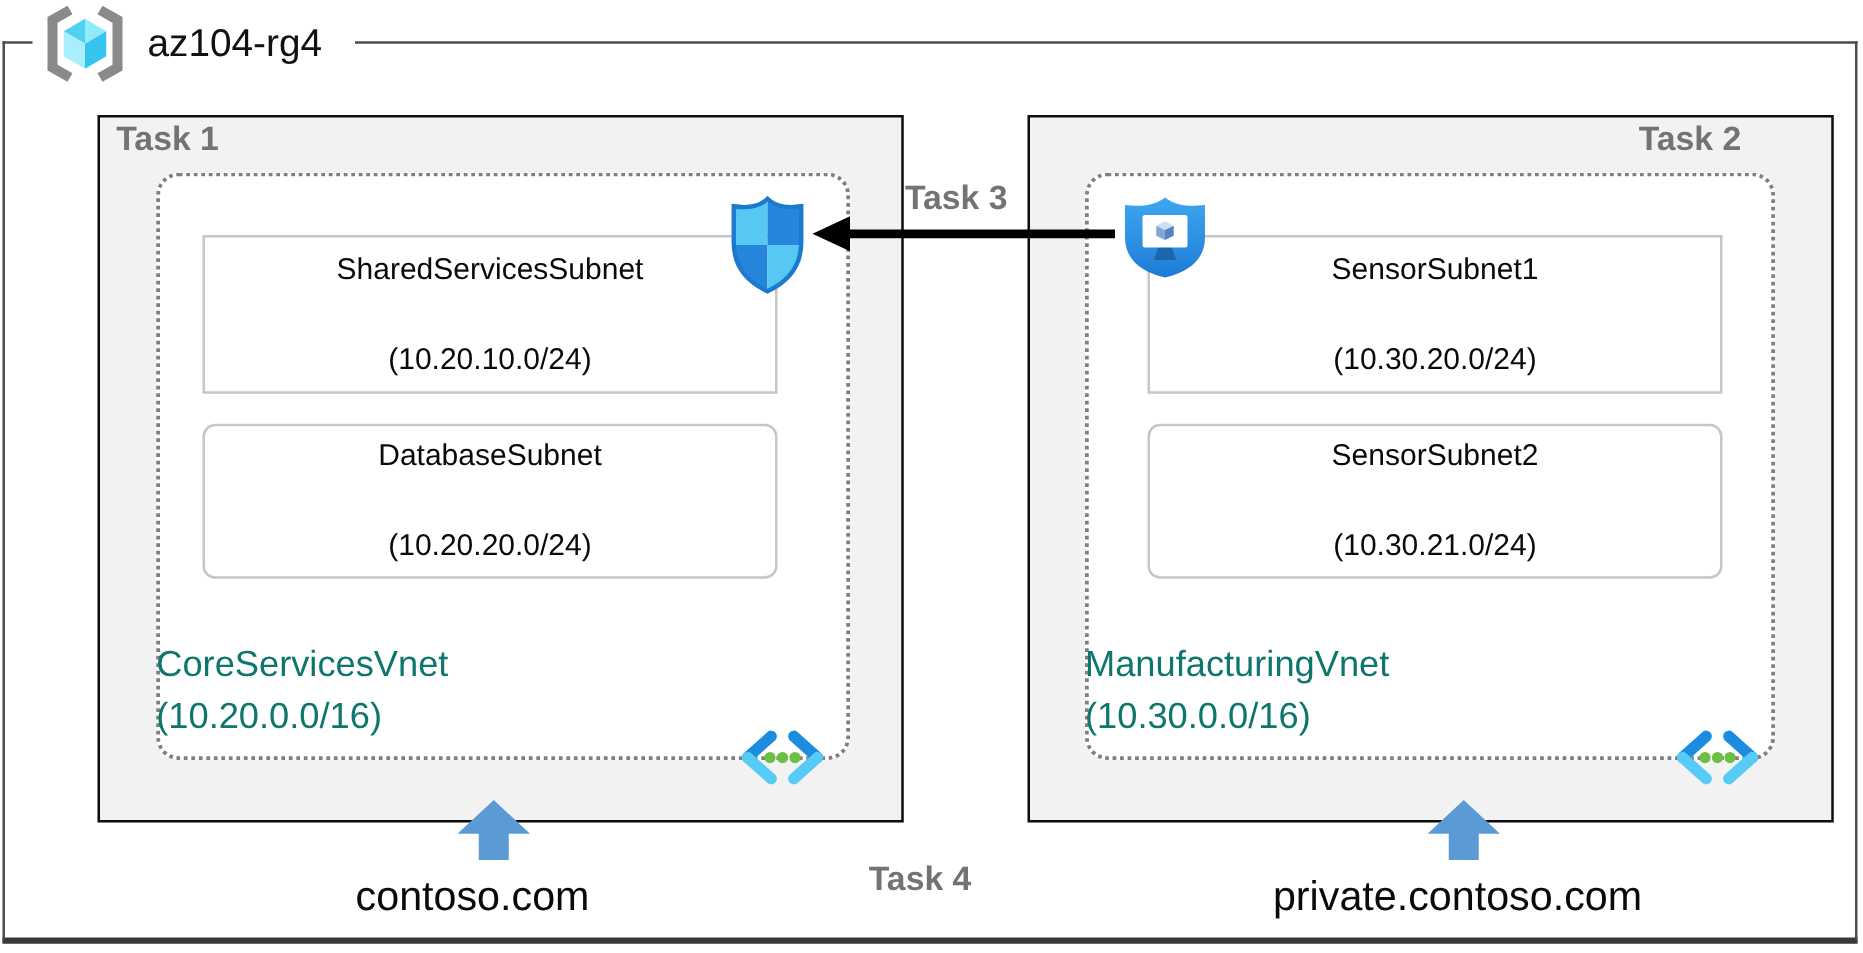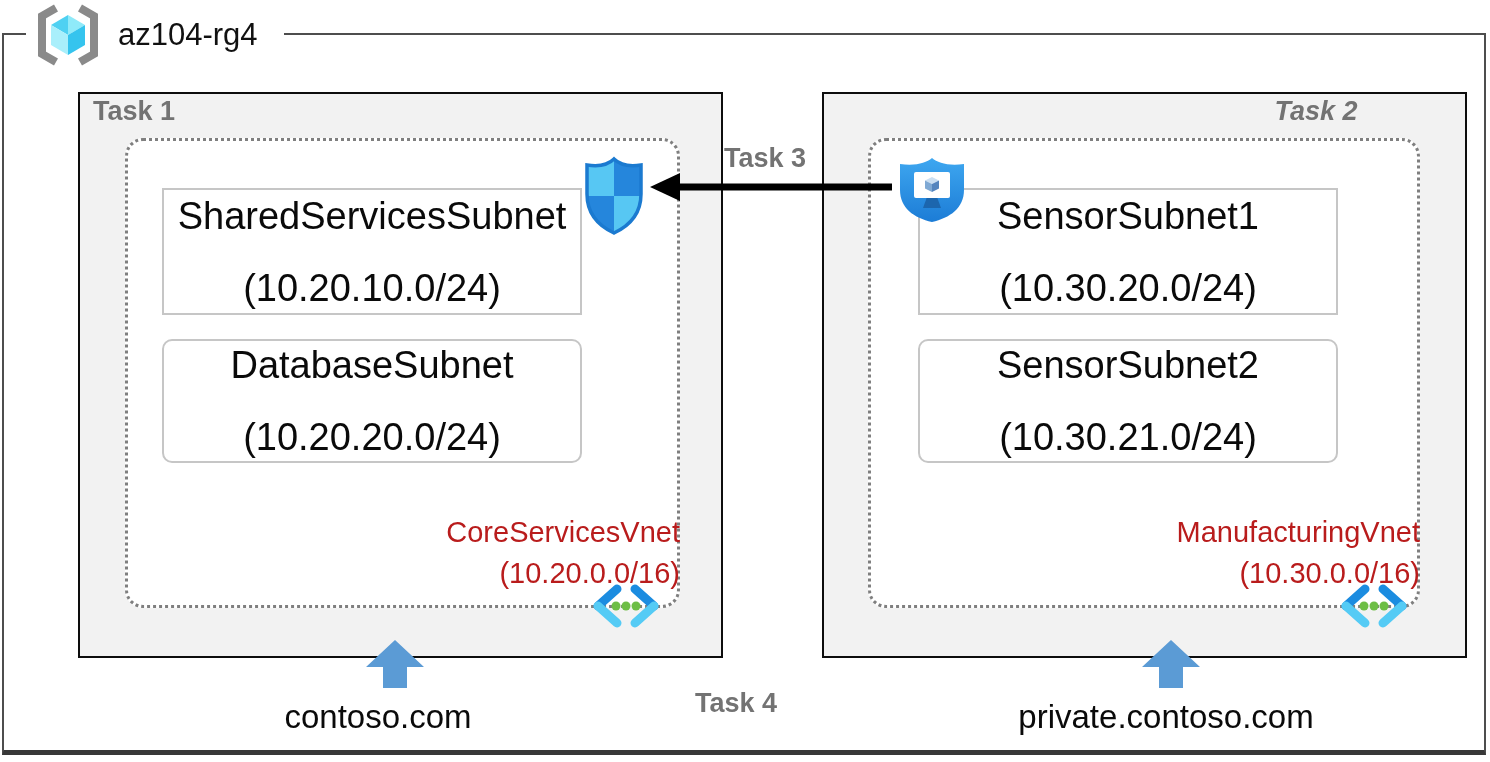--- a/index.html
+++ b/index.html
@@ -27,31 +27,31 @@
   .task-box.right{left:822px;}
   .task-label{font-size:27px;font-weight:bold;color:#737373;z-index:4;white-space:nowrap;}
   
   .vnet-dotted{
     top:138px;height:470px;background:#ffffff;border:3px dotted #7f7f7f;border-radius:18px;z-index:3;
   }
   .vnet-dotted.left{left:125px;width:555px;}
   .vnet-dotted.right{left:868px;width:552px;}
   
   .subnet-box{
-    width:420px;background:#ffffff;border:2px solid #c6c6c6;z-index:4;
+    width:460px;background:#ffffff;border:2px solid #c6c6c6;z-index:4;
     display:flex;flex-direction:column;align-items:center;justify-content:center;
-    font-size:38px;line-height:40px;text-align:center;color:#0a0a0a;gap:32px;
+    font-size:24px;line-height:40px;text-align:center;color:#0a0a0a;gap:32px;
   }
   .subnet-box.row1{top:188px;height:127px;}
   .subnet-box.row2{top:339px;height:124px;border-radius:10px;}
   .subnet-box.lcol{left:162px;}
   .subnet-box.rcol{left:918px;}
   
   .vnet-label{
-    top:512px;font-size:29px;line-height:41px;text-align:right;z-index:4;color:#b91c1c;
+    top:512px;font-size:29px;line-height:41px;text-align:left;z-index:4;color:#0f766e;
   }
   .vnet-label.left{left:125px;width:555px;}
   .vnet-label.right{left:868px;width:552px;}
   
   .icon{z-index:5;line-height:0;}
   
   .dns-label{font-size:33px;text-align:center;z-index:4;color:#0a0a0a;white-space:nowrap;margin-top:12px;}
 </style>
 </head>
 <body>
@@ -71,21 +71,21 @@
         <polygon points="55,22 38,32 38,52 55,42" fill="#35c4ee"></polygon>
       </svg>
     </span>
     <span class="rg-name">az104-rg4</span>
   </div>
 
   <div class="abs task-box left"></div>
   <div class="abs task-label" style="left:93px;top:96px;">Task 1</div>
 
   <div class="abs task-box right"></div>
-  <div class="abs task-label" style="left:1266px;top:96px;width:100px;text-align:center;font-style:italic;">Task 2</div>
+  <div class="abs task-label" style="left:1293px;top:96px;width:100px;text-align:right;">Task 2</div>
 
   <div class="abs vnet-dotted left"></div>
   <div class="abs vnet-dotted right"></div>
 
   <div class="abs subnet-box lcol row1">
     <div>SharedServicesSubnet</div>
     <div>(10.20.10.0/24)</div>
   </div>
   <div class="abs subnet-box lcol row2">
     <div>DatabaseSubnet</div>

